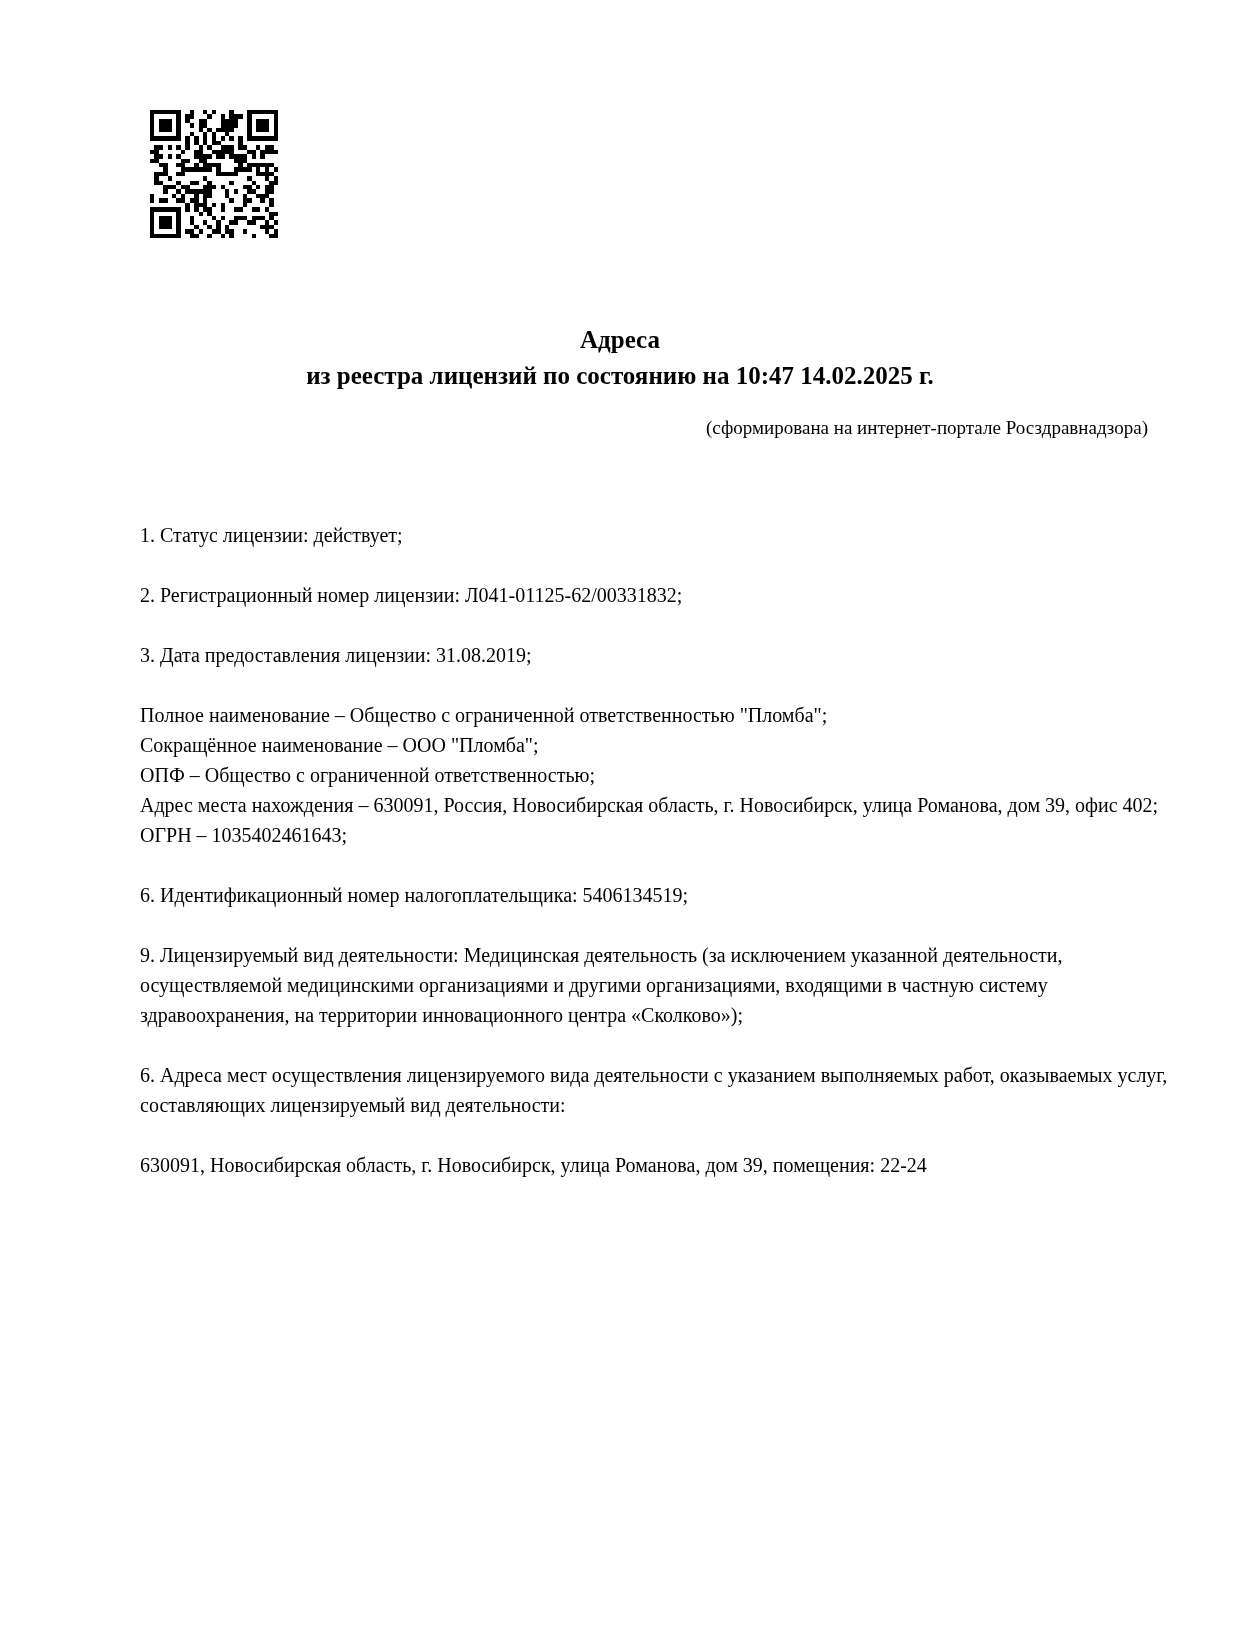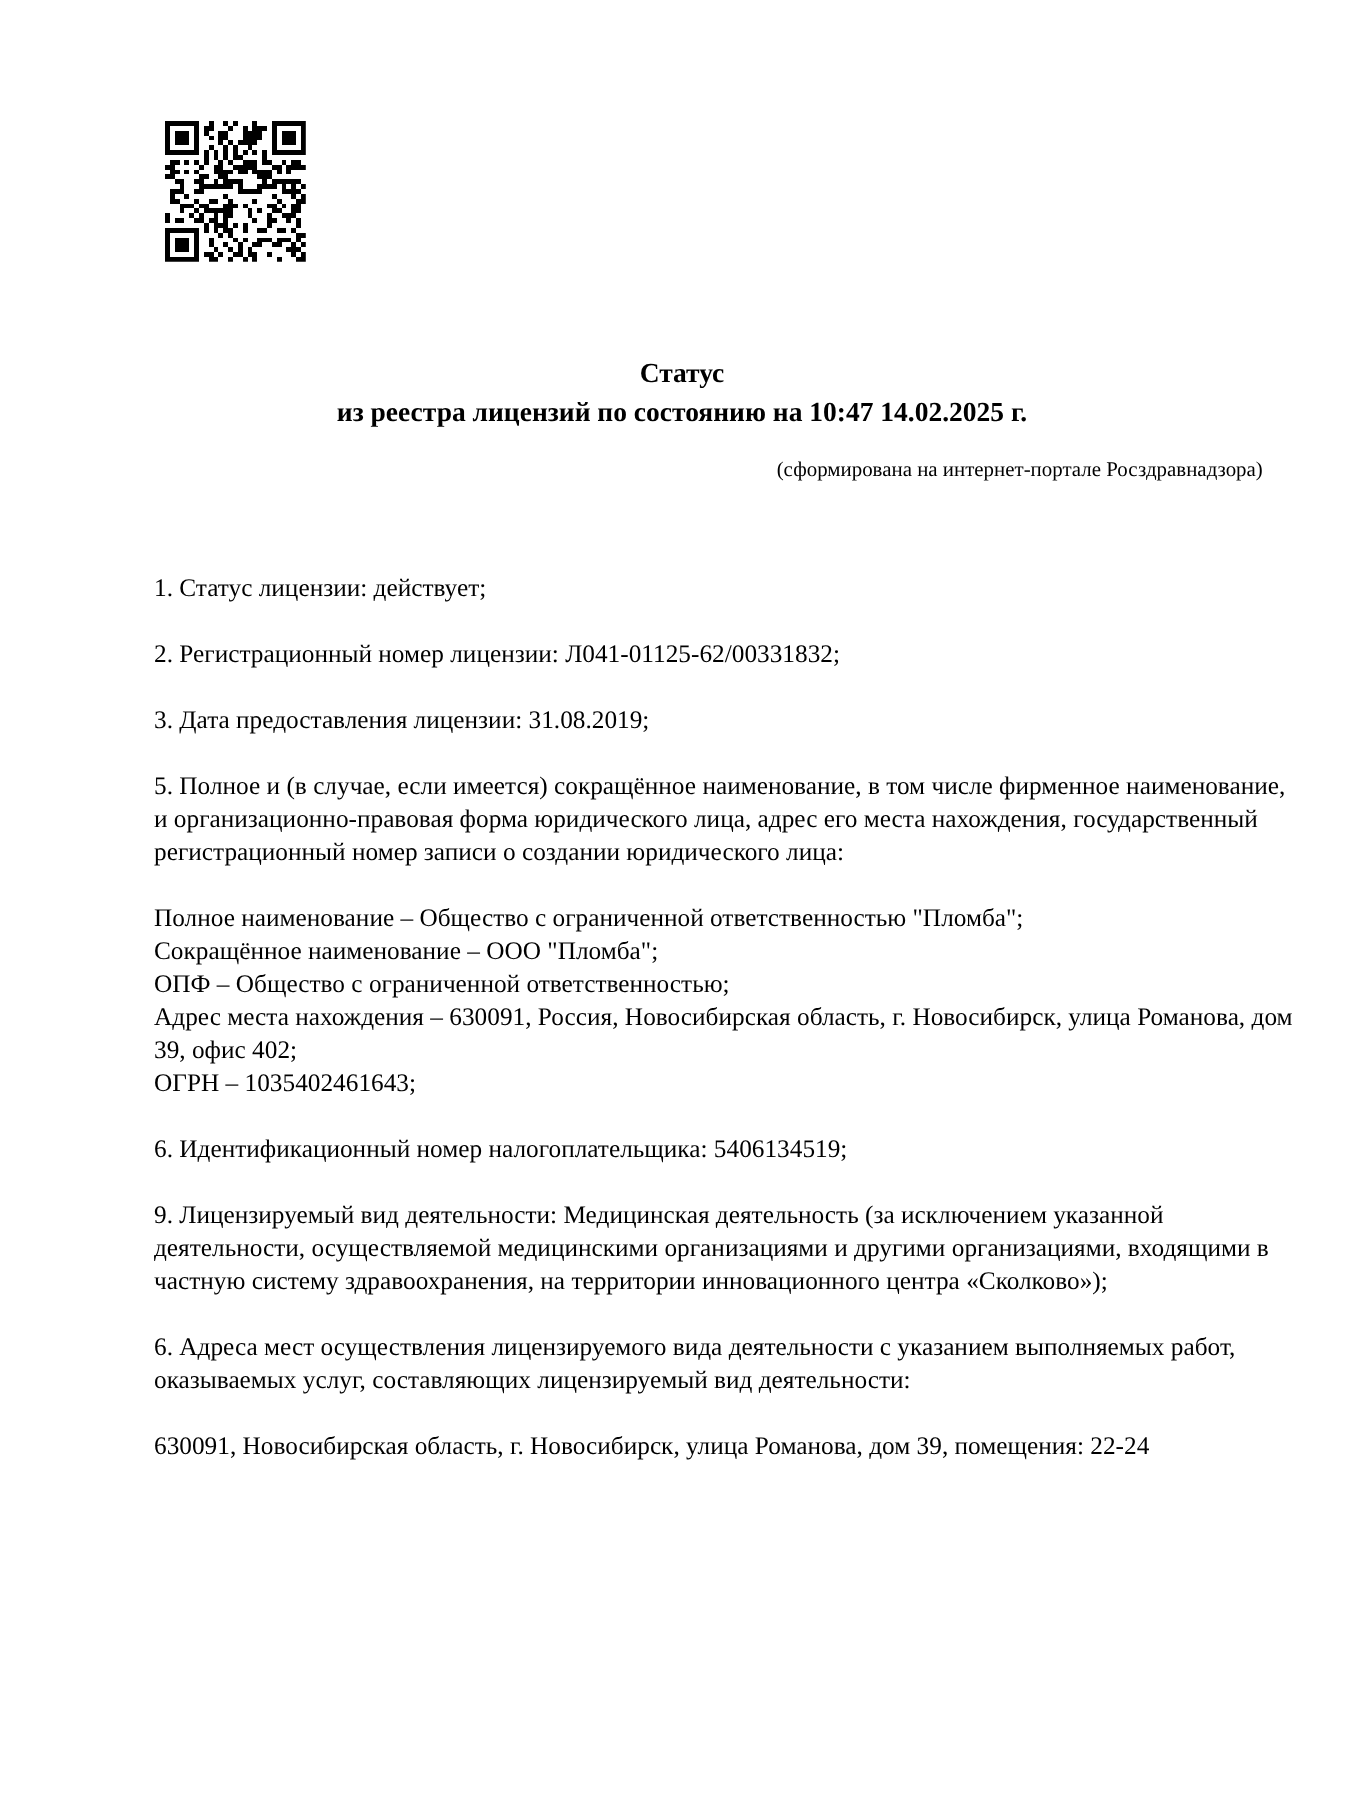--- a/index.html
+++ b/index.html
@@ -29,21 +29,21 @@
   }
   .subtitle {
     margin-top: 22px;
     padding-right: 92px;
     text-align: right;
     font-size: 19px;
     line-height: 24px;
   }
   .body {
     margin: 80px 54px 0 140px;
-    font-size: 23px;
+    font-size: 20px;
     line-height: 30px;
   }
   .body p { margin: 0 0 30px 0; }
   .body p:last-child { margin-bottom: 0; }
   .preline { white-space: pre-line; }
 </style>
 </head>
 <body>
 
 <div class="page">
@@ -342,31 +342,30 @@
           <rect x="23" y="1" width="5" height="5" fill="#ffffff"></rect>
           <rect x="24" y="2" width="3" height="3"></rect>
           <rect x="0" y="22" width="7" height="7"></rect>
           <rect x="1" y="23" width="5" height="5" fill="#ffffff"></rect>
           <rect x="2" y="24" width="3" height="3"></rect>
         </g>
       </svg>
   </div>
 
   <div class="title">
-    <div>Статус</div>
+    <div>Адреса</div>
     <div>из реестра лицензий по состоянию на 10:47 14.02.2025 г.</div>
   </div>
 
   <div class="subtitle">(сформирована на интернет-портале Росздравнадзора)</div>
 
   <div class="body">
     <p>1. Статус лицензии: действует;</p>
     <p>2. Регистрационный номер лицензии: Л041-01125-62/00331832;</p>
     <p>3. Дата предоставления лицензии: 31.08.2019;</p>
-    <p>5. Полное и (в случае, если имеется) сокращённое наименование, в том числе фирменное наименование, и организационно-правовая форма юридического лица, адрес его места нахождения, государственный регистрационный номер записи о создании юридического лица:</p>
     <p class="preline">Полное наименование – Общество с ограниченной ответственностью "Пломба";
 Сокращённое наименование – ООО "Пломба";
 ОПФ – Общество с ограниченной ответственностью;
 Адрес места нахождения – 630091, Россия, Новосибирская область, г. Новосибирск, улица Романова, дом 39, офис 402;
 ОГРН – 1035402461643;</p>
     <p>6. Идентификационный номер налогоплательщика: 5406134519;</p>
     <p>9. Лицензируемый вид деятельности: Медицинская деятельность (за исключением указанной деятельности, осуществляемой медицинскими организациями и другими организациями, входящими в частную систему здравоохранения, на территории инновационного центра «Сколково»);</p>
     <p>6. Адреса мест осуществления лицензируемого вида деятельности с указанием выполняемых работ, оказываемых услуг, составляющих лицензируемый вид деятельности:</p>
     <p>630091, Новосибирская область, г. Новосибирск, улица Романова, дом 39, помещения: 22-24</p>
   </div>

